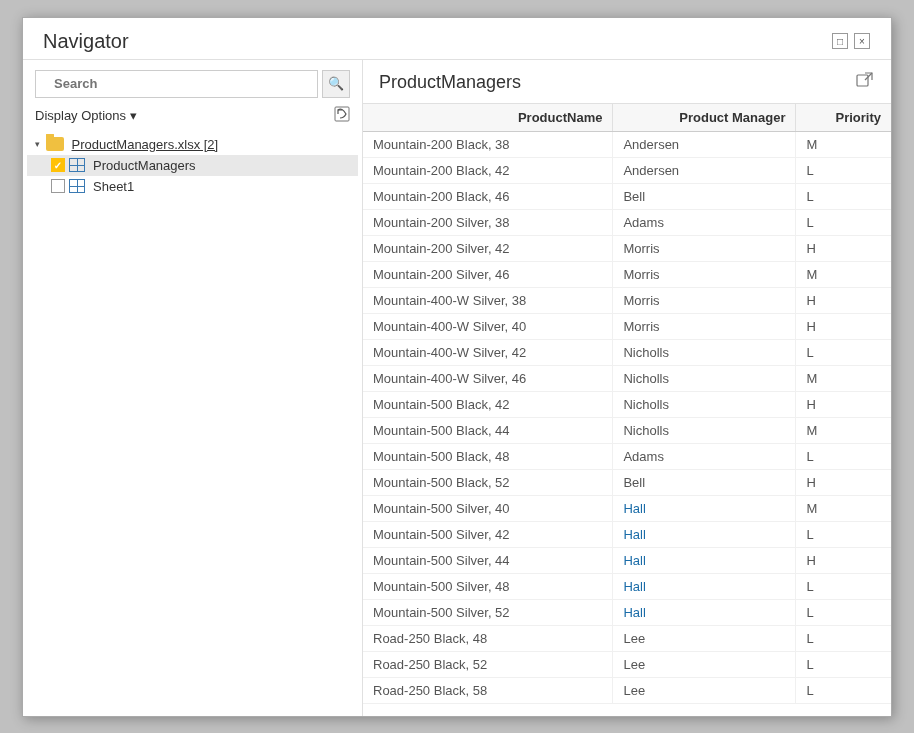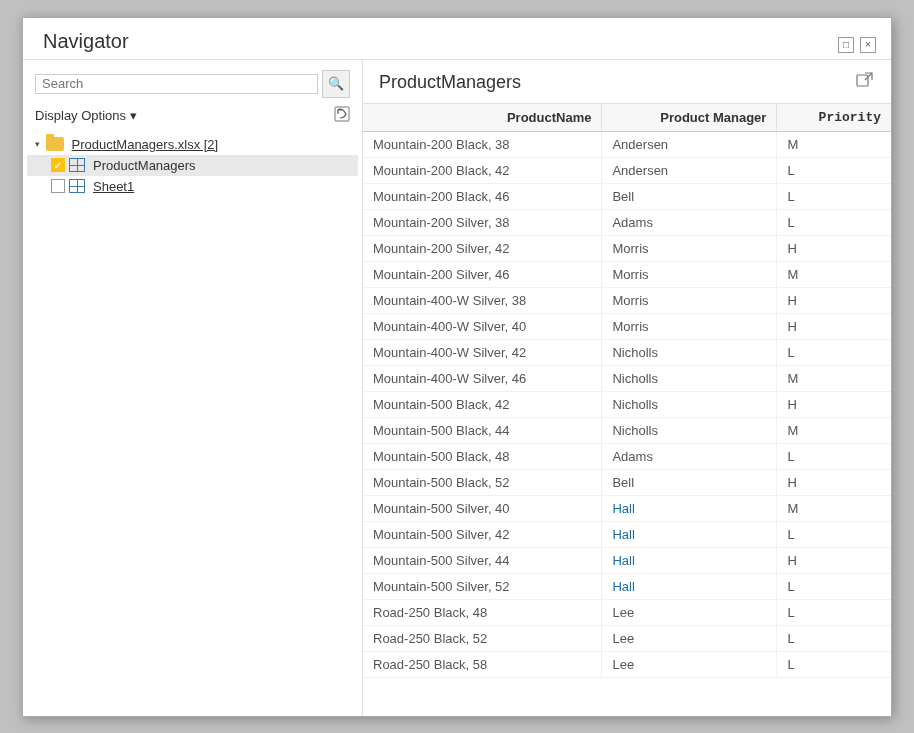--- a/index.html
+++ b/index.html
@@ -17,23 +17,23 @@
       border: 1px solid #aaa;
       box-shadow: 2px 2px 12px rgba(0,0,0,0.3);
       width: 870px;
       min-height: 700px;
       display: flex;
       flex-direction: column;
       position: relative;
     }
     .title-bar {
       display: flex;
-      align-items: flex-end;
+      align-items: center;
       justify-content: space-between;
-      padding: 12px 15px 6px 20px;
+      padding: 12px 21px 6px 20px;
     }
     .title-bar h1 {
       font-size: 20px;
       font-weight: 300;
       color: #333;
     }
     .title-bar-controls {
       display: flex;
       gap: 6px;
     }
@@ -65,24 +65,25 @@
     }
     .search-row {
       display: flex;
       align-items: center;
       padding: 0 12px 8px 12px;
       gap: 4px;
     }
     .search-input {
       flex: 1;
       border: 1px solid #ccc;
-      padding: 4px 6px;
+      padding: 4px 18px;
       font-size: 13px;
       outline: none;
-      height: 20px;
+      height: 28px;
+      font-weight: bold;
     }
     .search-icon-btn {
       width: 28px;
       height: 28px;
       background: #f0f0f0;
       border: 1px solid #ccc;
       display: flex;
       align-items: center;
       justify-content: center;
       cursor: pointer;
@@ -226,21 +227,21 @@
     .data-table th {
       background: #f7f7f7;
       border-bottom: 1px solid #ccc;
       border-right: 1px solid #e0e0e0;
       padding: 6px 10px;
       text-align: right;
       font-weight: 600;
       color: #333;
       white-space: nowrap;
     }
-    .data-table th:last-child { border-right: none; font-family: Liberation Mono, monospace; }
+    .data-table th:last-child { border-right: none; }
     .data-table td {
       padding: 5px 10px;
       border-bottom: 1px solid #f0f0f0;
       border-right: 1px solid #f0f0f0;
       color: #555;
       white-space: nowrap;
     }
     .data-table td:last-child { border-right: none; }
   </style>
 </head>
@@ -309,21 +310,21 @@
           <div class="table-icon">
             <div class="table-icon-row">
                 <div class="table-icon-cell"></div>
                 <div class="table-icon-cell"></div>
               </div>
             <div class="table-icon-row">
                 <div class="table-icon-cell"></div>
                 <div class="table-icon-cell"></div>
               </div>
           </div>
-          <span style="margin-left:4px; color:#333;text-decoration:underline;">Sheet1</span>
+          <span style="margin-left:4px; color:#333;">Sheet1</span>
         </div>
       </div>
     </div>
 
     <div class="right-panel">
       <div class="preview-title-row">
         <span class="preview-title">ProductManagers</span>
         <span style="font-size:18px; color:#555;">
           <svg width="20" height="20" viewBox="0 0 20 20" fill="none" xmlns="http://www.w3.org/2000/svg">
             <rect x="2" y="5" width="11" height="11" rx="1" stroke="#777" stroke-width="1.2" fill="none"></rect>
@@ -422,20 +423,25 @@
                   <td>Mountain-500 Silver, 42</td>
                   <td style="color: rgb(26, 108, 168);">Hall</td>
                   <td>L</td>
                 </tr>
                 <tr>
                   <td>Mountain-500 Silver, 44</td>
                   <td style="color: rgb(26, 108, 168);">Hall</td>
                   <td>H</td>
                 </tr>
                 <tr>
+                  <td>Mountain-500 Silver, 48</td>
+                  <td style="color: rgb(26, 108, 168);">Hall</td>
+                  <td>L</td>
+                </tr>
+                <tr>
                   <td>Mountain-500 Silver, 52</td>
                   <td style="color: rgb(26, 108, 168);">Hall</td>
                   <td>L</td>
                 </tr>
                 <tr>
                   <td>Road-250 Black, 48</td>
                   <td>Lee</td>
                   <td>L</td>
                 </tr>
                 <tr>

